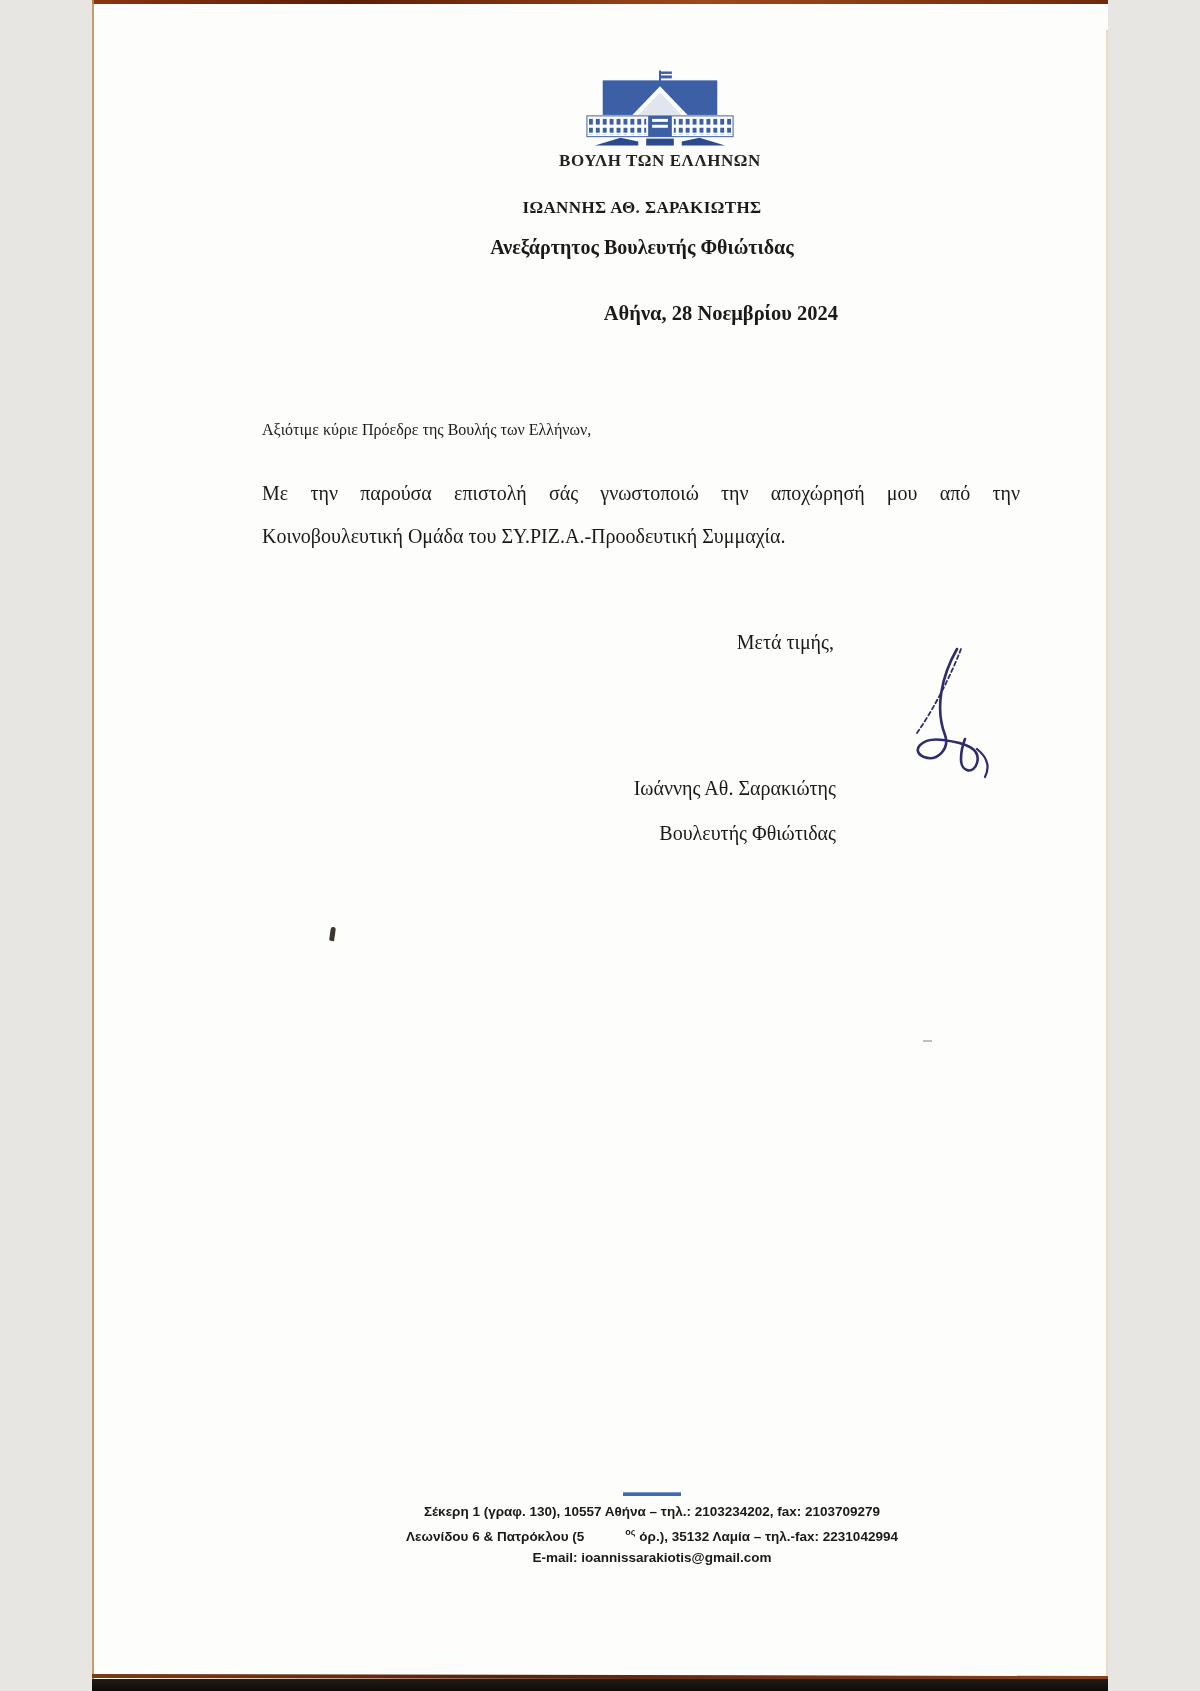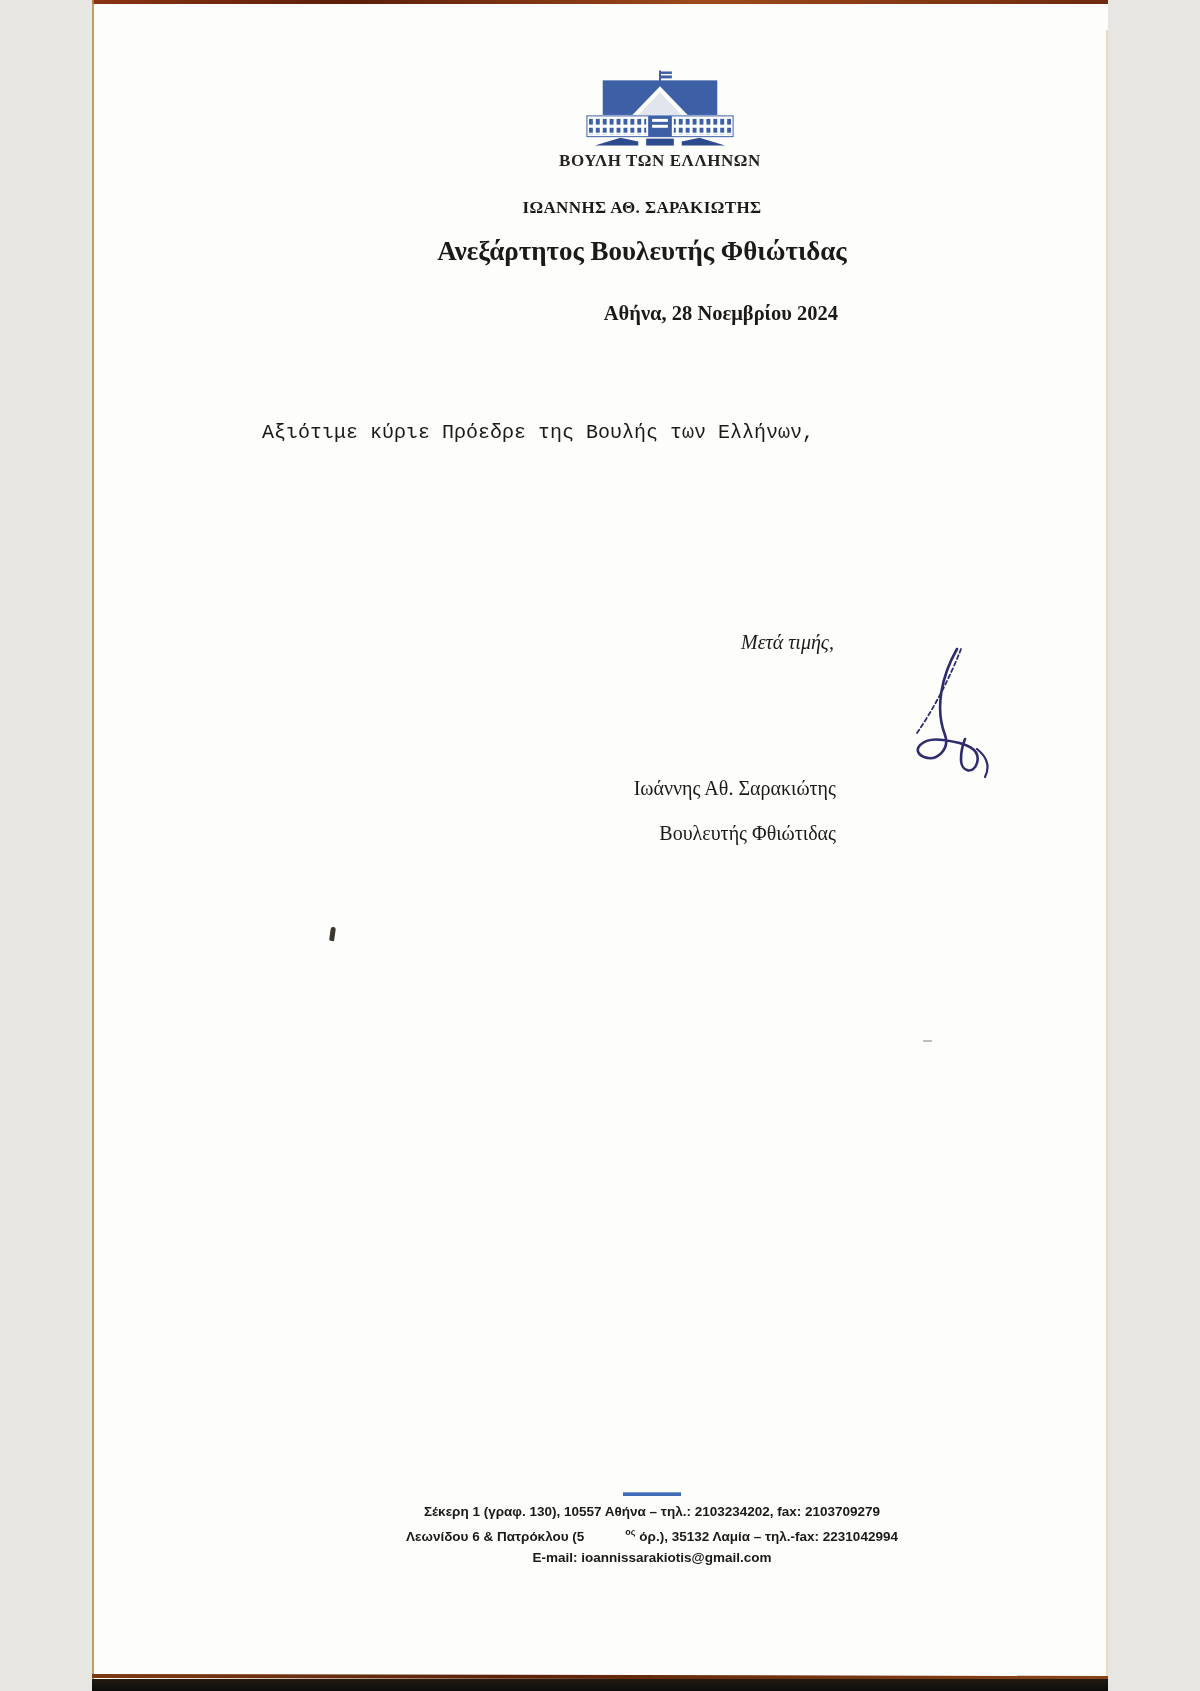--- a/index.html
+++ b/index.html
@@ -21,28 +21,28 @@
     background:linear-gradient(90deg,#7c3a12,#5a220a 40%,#8a4418);transform:rotate(.12deg);}
   .bottom-bar{position:absolute;left:0;right:0;bottom:0;height:12px;
     background:linear-gradient(180deg,#241a10,#151210 60%,#0e0c0a);}
   
   .logo-block{position:absolute;top:70px;left:408px;width:320px;text-align:center;}
   .logo-block svg{display:block;margin:0 auto;}
   .org-label{margin-top:3px;font-size:17px;font-weight:bold;letter-spacing:.6px;color:#26231f;}
   .member-name{position:absolute;top:198px;left:150px;width:800px;text-align:center;
     font-size:17px;font-weight:bold;letter-spacing:.4px;}
   .member-title{position:absolute;top:236px;left:150px;width:800px;text-align:center;
-    font-size:27px;font-weight:bold;}
+    font-size:20px;font-weight:bold;}
   
   .dateline{position:absolute;top:302px;right:270px;font-size:20.5px;font-weight:bold;}
-  .salutation{position:absolute;top:421px;left:170px;width:758px;font-size:20px;font-family:Liberation Mono, monospace;}
+  .salutation{position:absolute;top:421px;left:170px;width:758px;font-size:16px;}
   .para1{position:absolute;top:472px;left:170px;width:758px;font-size:20px;line-height:43px;}
   .para1 .just{display:block;text-align:justify;text-align-last:justify;}
   .para2{position:absolute;top:570px;left:170px;width:790px;font-size:20px;}
-  .closing{position:absolute;top:631px;right:274px;font-size:20px;font-style:italic;}
+  .closing{position:absolute;top:631px;right:274px;font-size:20px;}
   .signature{position:absolute;top:645px;left:803px;}
   .signer-name{position:absolute;top:777px;right:272px;font-size:20px;margin-left:28px;}
   .signer-title{position:absolute;top:822px;right:272px;font-size:20px;}
   .ink-mark{position:absolute;top:927px;left:238px;width:5px;height:14px;
     background:#3a362e;border-radius:3px 3px 1px 2px;transform:rotate(8deg);}
   .speck{position:absolute;top:1040px;left:831px;width:9px;height:2px;background:#9a948c;opacity:.6;}
   
   .footer{position:absolute;top:1492px;left:200px;width:720px;text-align:center;
     font-family:"Liberation Sans", sans-serif;font-weight:bold;font-size:13.5px;
     line-height:21px;color:#1b1915;}
@@ -93,20 +93,24 @@
     <div class="org-label">ΒΟΥΛΗ ΤΩΝ ΕΛΛΗΝΩΝ</div>
   </div>
 
   <div class="member-name">ΙΩΑΝΝΗΣ ΑΘ. ΣΑΡΑΚΙΩΤΗΣ</div>
   <div class="member-title">Ανεξάρτητος Βουλευτής Φθιώτιδας</div>
 
   <div class="dateline">Αθήνα, 28 Νοεμβρίου 2024</div>
 
   <div class="salutation">Αξιότιμε κύριε Πρόεδρε της Βουλής των Ελλήνων,</div>
 
+  <div class="para1">
+    <span class="just">Με την παρούσα επιστολή σάς γνωστοποιώ την αποχώρησή μου από την</span>
+    <span>Κοινοβουλευτική Ομάδα του ΣΥ.ΡΙΖ.Α.-Προοδευτική Συμμαχία.</span>
+  </div>
 
 
   <div class="closing">Μετά τιμής,</div>
 
   <div class="signature">
     <svg width="118" height="135" viewBox="0 0 118 135">
       <g fill="none" stroke="#2e2c6e" stroke-linecap="round">
         <path stroke-width="2.6" d="M 62 4 C 46 32 40 64 50 90 C 55 104 42 117 29 112 C 15 106 26 92 48 95 C 72 98 86 104 82 118 C 79 129 66 128 66 114 C 66 106 68 99 70 94"></path>
         <path stroke-width="1.8" stroke-dasharray="4 3" d="M 22 88 C 40 62 56 30 66 4"></path>
         <path stroke-width="2.2" d="M 82 104 C 92 112 95 122 90 132"></path>

